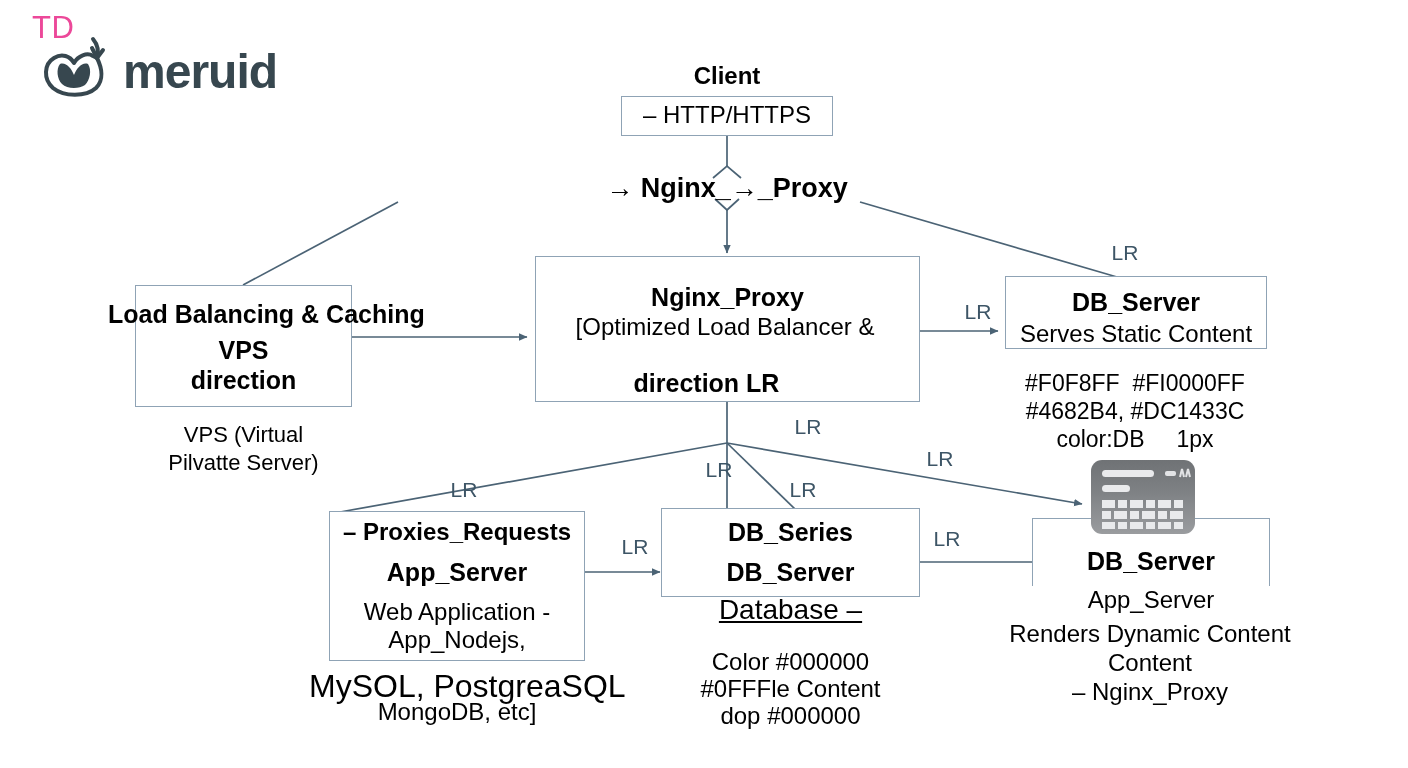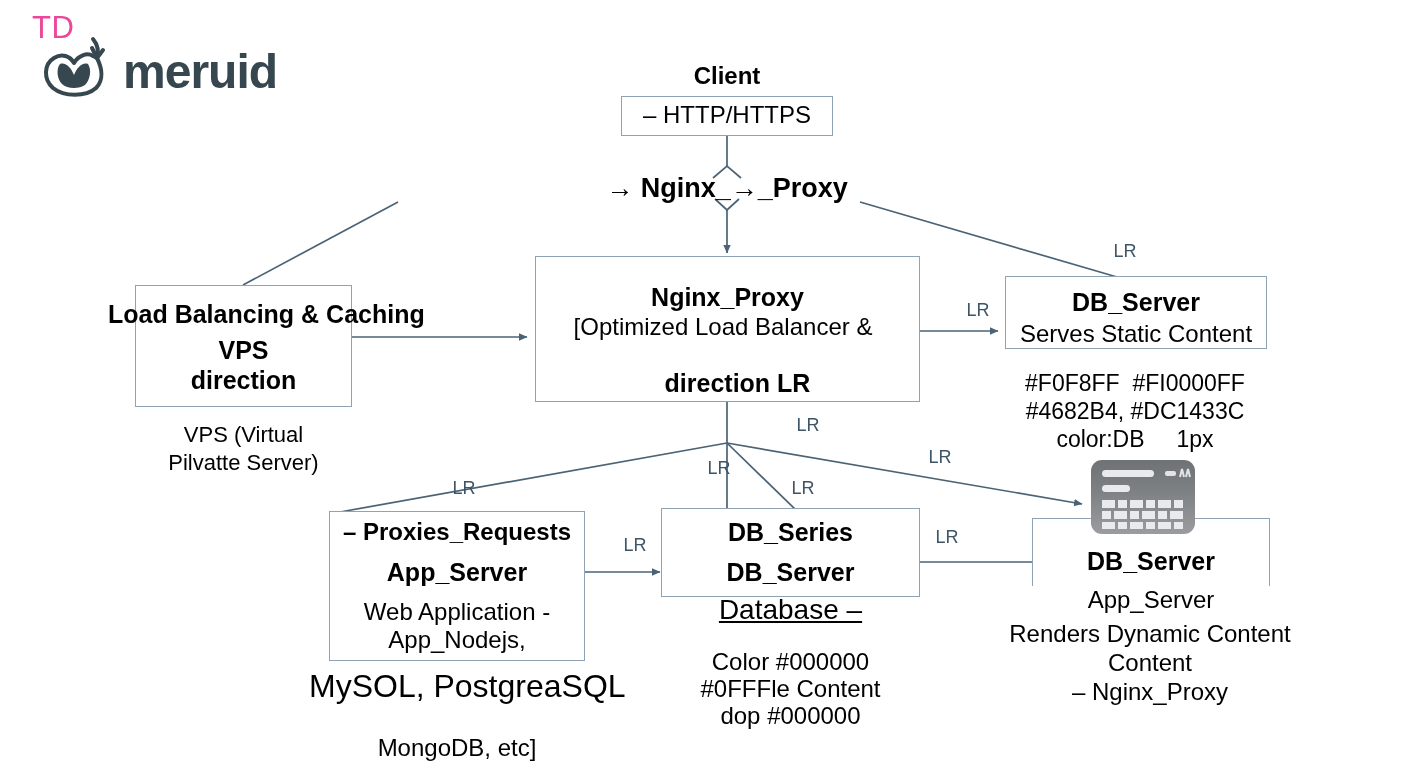--- a/index.html
+++ b/index.html
@@ -33,21 +33,21 @@
     position: absolute;
     color: #000000;
     text-align: center;
     line-height: 1.16;
     white-space: pre;
   }
   .bold { font-weight: bold; }
   .lbl-lr {
     position: absolute;
     color: #3d5566;
-    font-size: 18px;
+    font-size: 21px;
     font-weight: normal;
     text-align: center;
     white-space: pre;
   }
   
   #logo { position: absolute; left: 20px; top: 8px; }
   #logo .td {
     position: absolute;
     left: 12px; top: 2px;
     font-size: 31px;
@@ -127,37 +127,37 @@
 
   <div class="node-box" style="left:135px; top:285px; width:217px; height:122px;"></div>
   <div class="txt bold" style="left:108px; top:300px; width:272px; font-size:25px;">Load Balancing &amp; Caching</div>
   <div class="txt bold" style="left:135px; top:336px; width:217px; font-size:25px;">VPS</div>
   <div class="txt bold" style="left:135px; top:366px; width:217px; font-size:25px;">direction</div>
   <div class="txt" style="left:135px; top:422px; width:217px; font-size:22px;">VPS (Virtual</div>
   <div class="txt" style="left:135px; top:450px; width:217px; font-size:22px;">Pilvatte Server)</div>
 
   <div class="node-box" style="left:535px; top:256px; width:385px; height:146px;"></div>
   <div class="txt bold" style="left:535px; top:283px; width:385px; font-size:25px;">Nginx_Proxy</div>
-  <div class="txt" style="left:517px; top:313px; width:380px; font-size:24px;padding-left:16px;">[Optimized Load Balancer &amp;</div>
-  <div class="txt bold" style="left:534px; top:369px; width:385px; font-size:25px;padding-left:11px;">direction LR</div>
+  <div class="txt" style="left:535px; top:313px; width:380px; font-size:24px;">[Optimized Load Balancer &amp;</div>
+  <div class="txt bold" style="left:503px; top:369px; width:385px; font-size:25px;padding-left:11px;">direction LR</div>
 
   <div class="node-box" style="left:1005px; top:276px; width:262px; height:73px;"></div>
   <div class="txt bold" style="left:1005px; top:288px; width:262px; font-size:25px;">DB_Server</div>
   <div class="txt" style="left:1000px; top:320px; width:272px; font-size:24px;">Serves Static Content</div>
   <div class="txt" style="left:985px; top:370px; width:300px; font-size:23px;">#F0F8FF  #FI0000FF</div>
   <div class="txt" style="left:985px; top:398px; width:300px; font-size:23px;">#4682B4, #DC1433C</div>
   <div class="txt" style="left:985px; top:426px; width:300px; font-size:23px;">color:DB     1px</div>
 
   <div class="node-box" style="left:329px; top:511px; width:256px; height:150px;"></div>
   <div class="txt bold" style="left:324px; top:518px; width:266px; font-size:24px;">– Proxies_Requests</div>
   <div class="txt bold" style="left:329px; top:558px; width:256px; font-size:25px;">App_Server</div>
   <div class="txt" style="left:329px; top:598px; width:256px; font-size:24px;">Web Application -</div>
   <div class="txt" style="left:329px; top:626px; width:256px; font-size:24px;">App_Nodejs,</div>
   <div class="txt" style="left:309px; top:668px; width:296px; font-size:32px;">MySOL, PostgreaSQL</div>
-  <div class="txt" style="left:309px; top:698px; width:296px; font-size:24px;margin-top:36px;">MongoDB, etc]</div>
+  <div class="txt" style="left:309px; top:698px; width:296px; font-size:24px;">MongoDB, etc]</div>
 
   <div class="node-box" style="left:661px; top:508px; width:259px; height:89px;"></div>
   <div class="txt bold" style="left:661px; top:518px; width:259px; font-size:25px;">DB_Series</div>
   <div class="txt bold" style="left:661px; top:558px; width:259px; font-size:25px;">DB_Server</div>
   <div class="txt" style="left:641px; top:594px; width:299px; font-size:28px;text-decoration:underline;">Database –</div>
   <div class="txt" style="left:641px; top:648px; width:299px; font-size:24px;">Color #000000</div>
   <div class="txt" style="left:641px; top:675px; width:299px; font-size:24px;">#0FFFle Content</div>
   <div class="txt" style="left:641px; top:702px; width:299px; font-size:24px;">dop #000000</div>
 
   <div class="node-box" style="left:1032px; top:518px; width:238px; height:85px;"></div>

